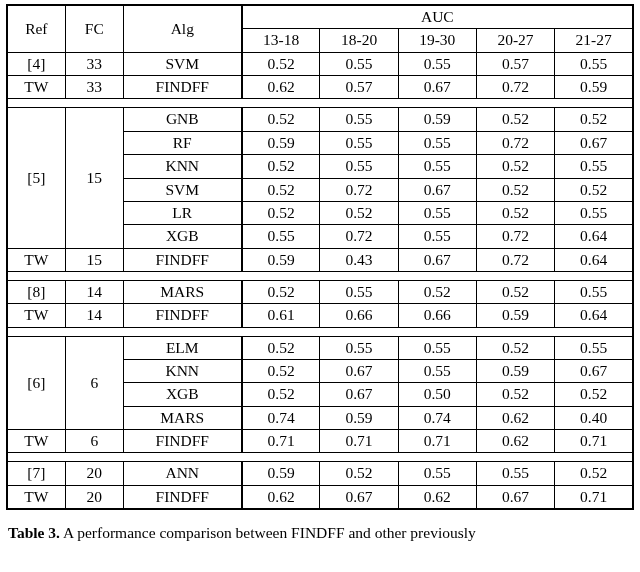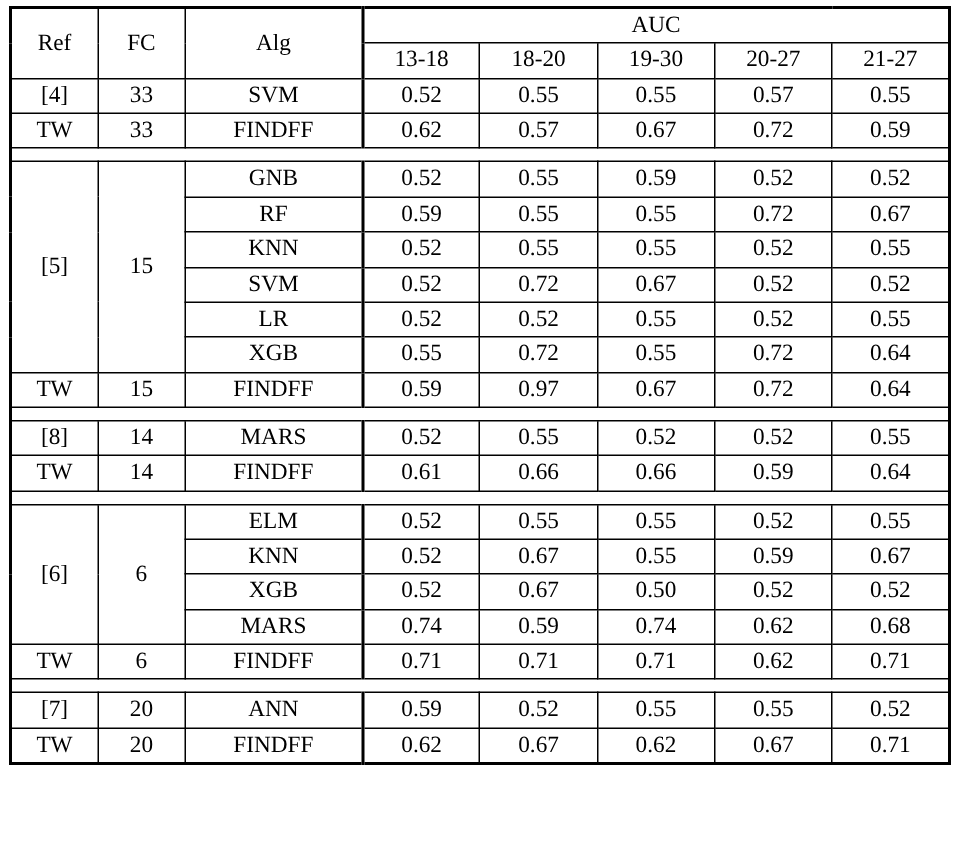--- a/index.html
+++ b/index.html
@@ -183,21 +183,21 @@
           <td class="bold">0.72</td>
           <td>0.55</td>
           <td>0.72</td>
           <td>0.64</td>
         </tr>
         <tr class="thick-bottom">
           <td class="bold">TW</td>
           <td class="bold">15</td>
           <td class="bold">FINDFF</td>
           <td class="lsep bold">0.59</td>
-          <td>0.97</td>
+          <td>0.43</td>
           <td class="bold">0.67</td>
           <td class="bold">0.72</td>
           <td>0.64</td>
         </tr>
         <tr class="spacer-row">
           <td colspan="8"></td>
         </tr>
         <tr class="thick-top">
           <td>[8]</td>
           <td>14</td>
@@ -246,21 +246,21 @@
           <td>0.50</td>
           <td>0.52</td>
           <td>0.52</td>
         </tr>
         <tr>
           <td>MARS</td>
           <td class="lsep bold">0.74</td>
           <td>0.59</td>
           <td class="bold">0.74</td>
           <td>0.62</td>
-          <td>0.68</td>
+          <td>0.40</td>
         </tr>
         <tr class="thick-bottom">
           <td class="bold">TW</td>
           <td class="bold">6</td>
           <td class="bold">FINDFF</td>
           <td class="lsep">0.71</td>
           <td class="bold">0.71</td>
           <td>0.71</td>
           <td class="bold">0.62</td>
           <td class="bold">0.71</td>
@@ -284,14 +284,17 @@
           <td class="bold">FINDFF</td>
           <td class="lsep bold">0.62</td>
           <td class="bold">0.67</td>
           <td class="bold">0.62</td>
           <td class="bold">0.67</td>
           <td class="bold">0.71</td>
         </tr>
       </tbody>
   </table>
 
+  <div class="caption">
+    <span class="capnum">Table 3.</span><span> A performance comparison between FINDFF and other previously</span>
+  </div>
 
 </div>
 
 </body></html>

